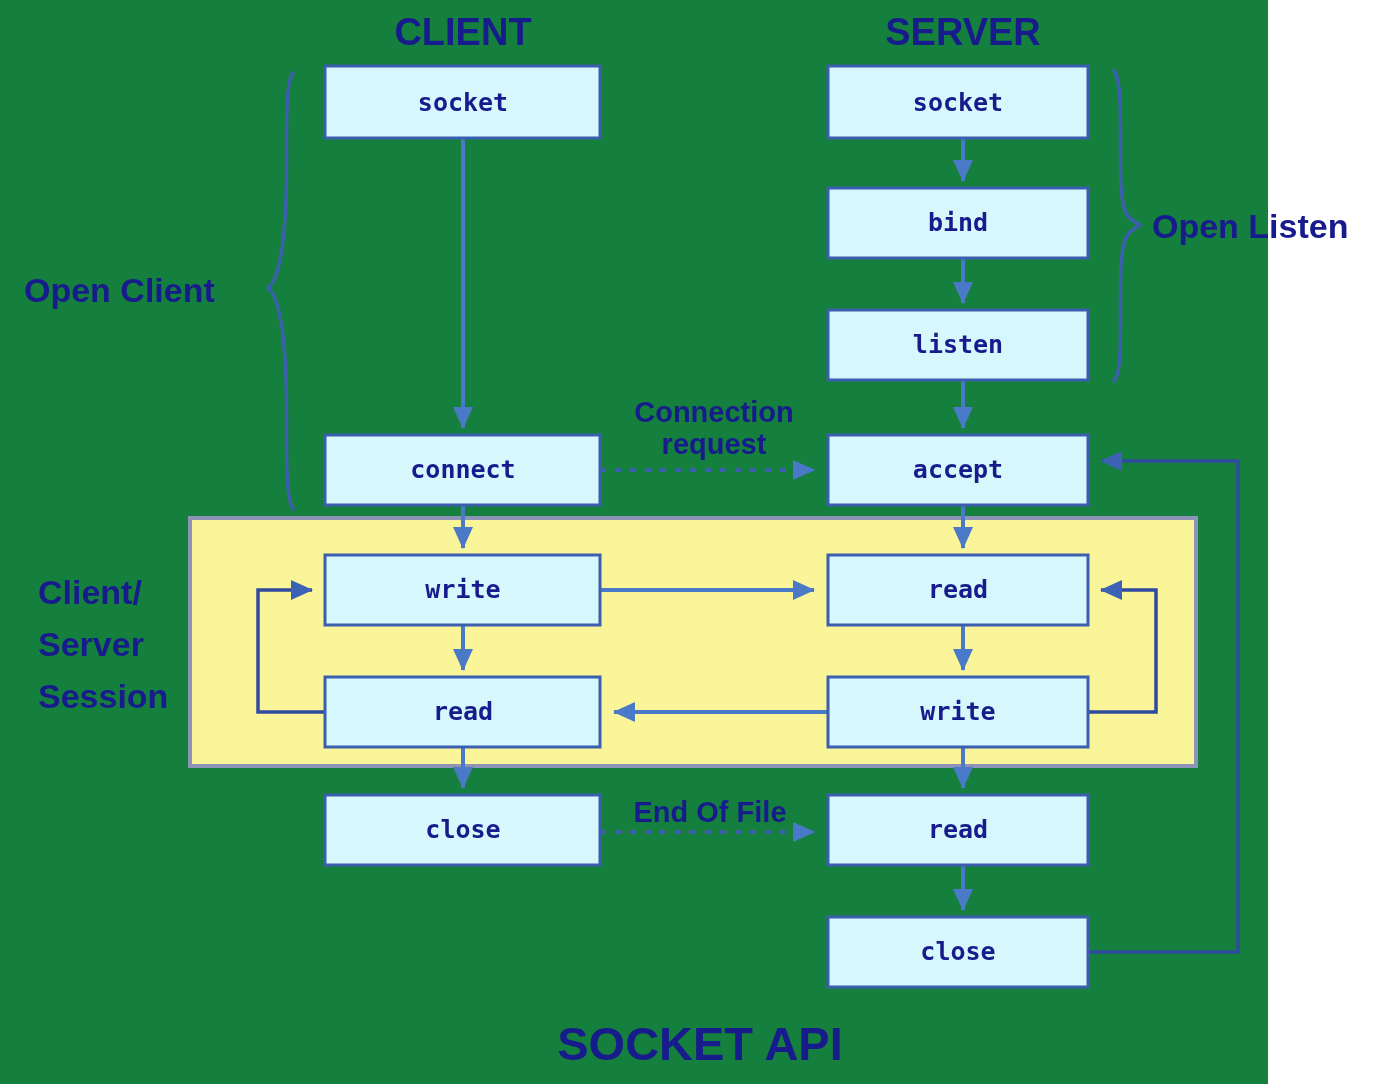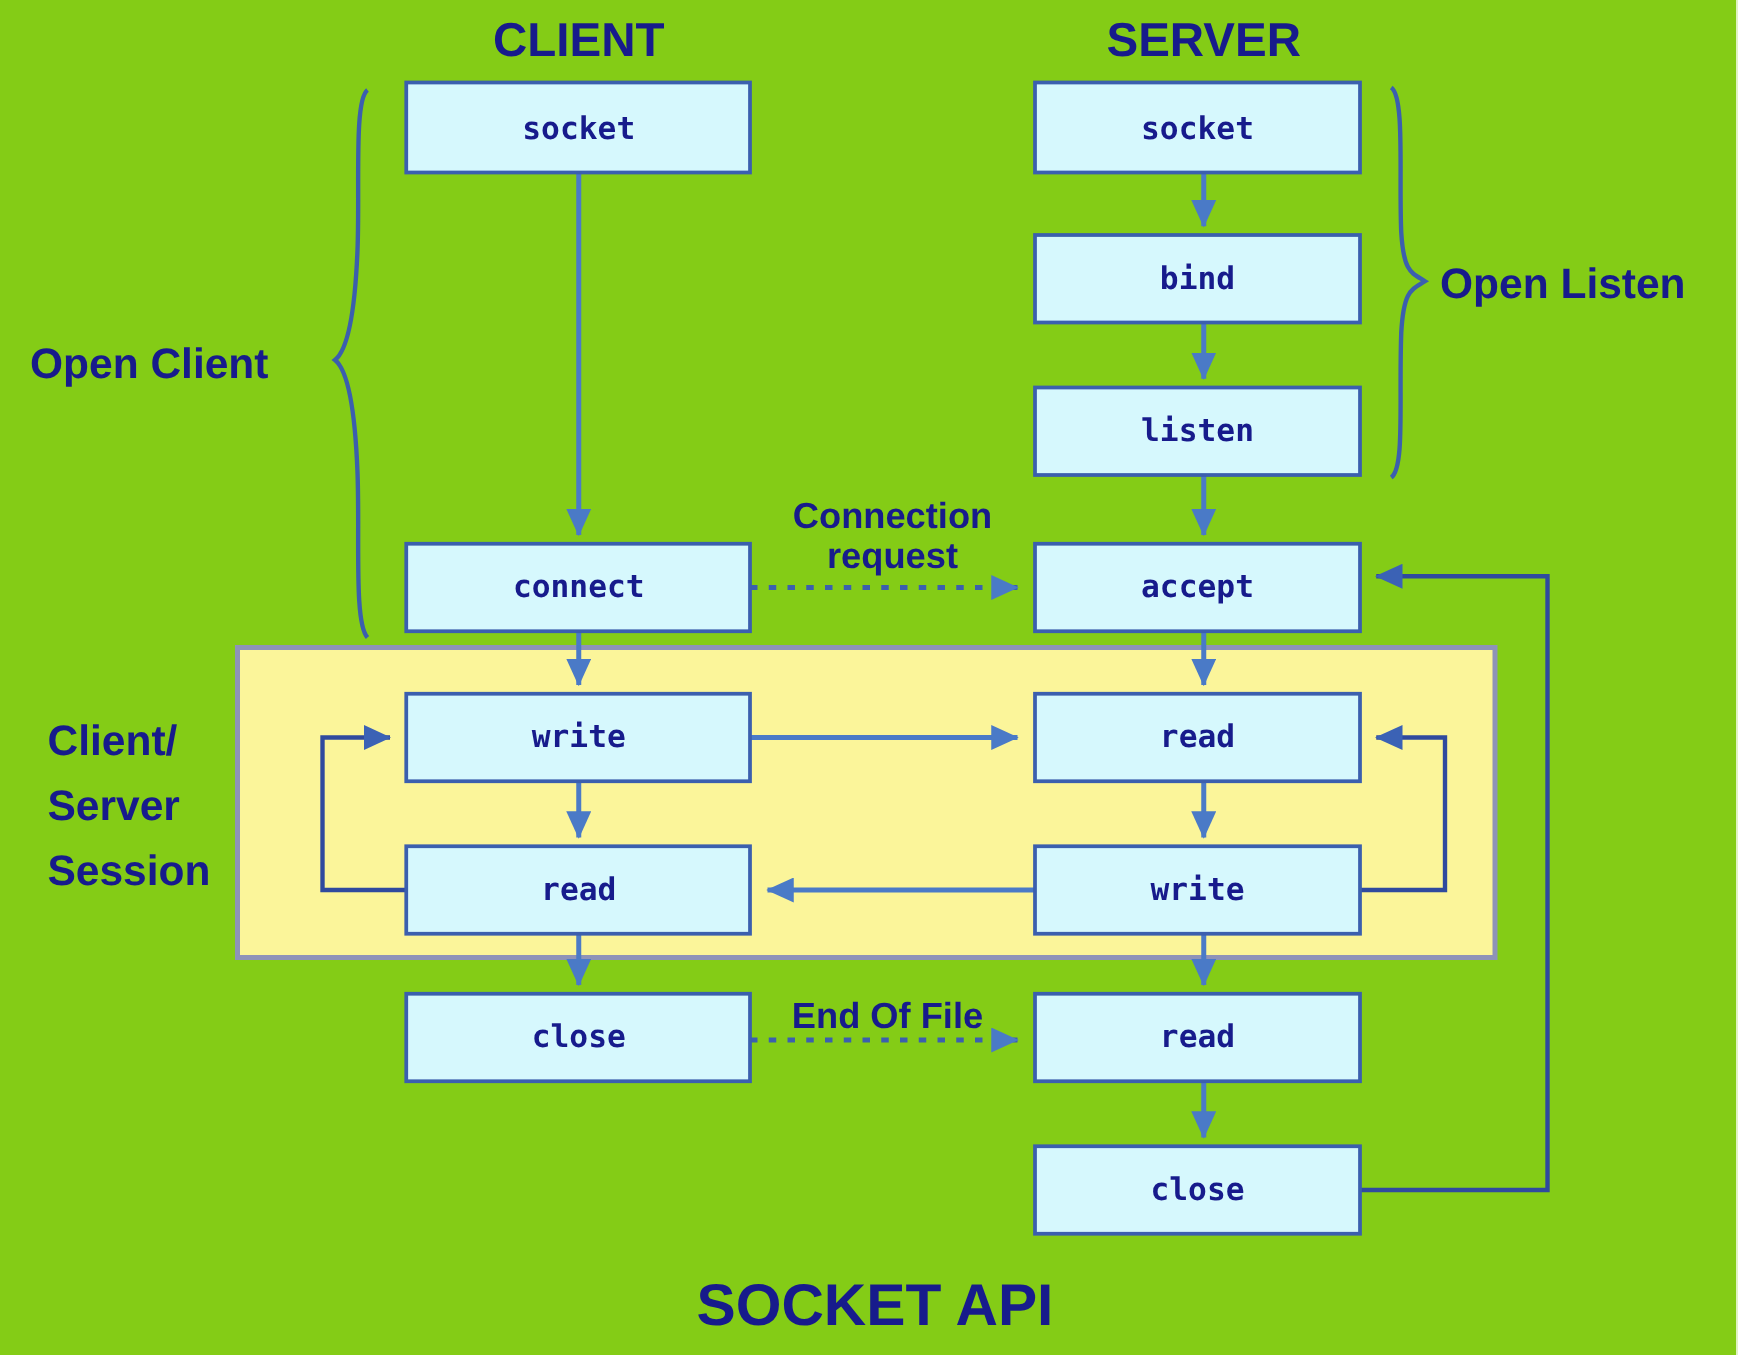--- a/index.html
+++ b/index.html
@@ -8,23 +8,23 @@
     background: #ffffff;
   }
   body {
     width: 1390px;
     height: 1084px;
     font-family: "Liberation Sans", sans-serif;
     overflow: hidden;
   }
   #stage {
     position: relative;
-    width: 1389px;
+    width: 1268px;
     height: 1084px;
-    background: #84cc16;
+    background: #15803d;
   }
   svg.diagram {
     position: absolute;
     left: 0;
     top: 0;
     width: 1390px;
     height: 1084px;
   }
   .box-rect {
     fill: #d6f8fd;

